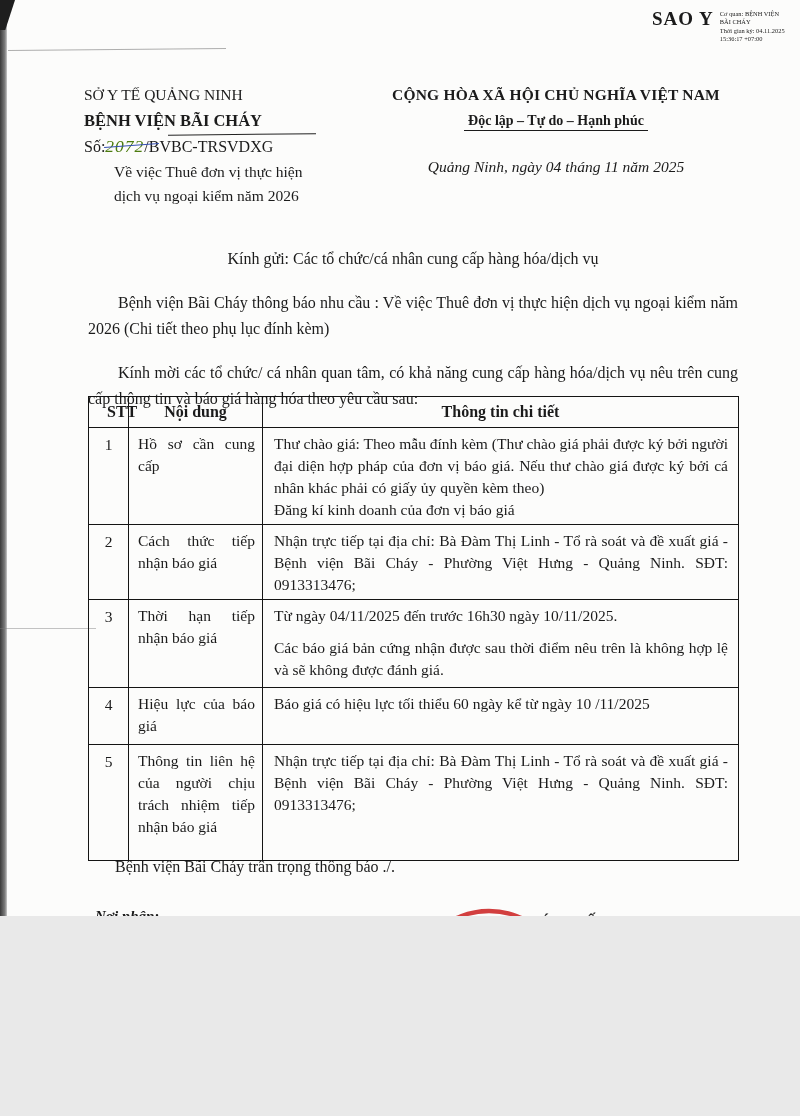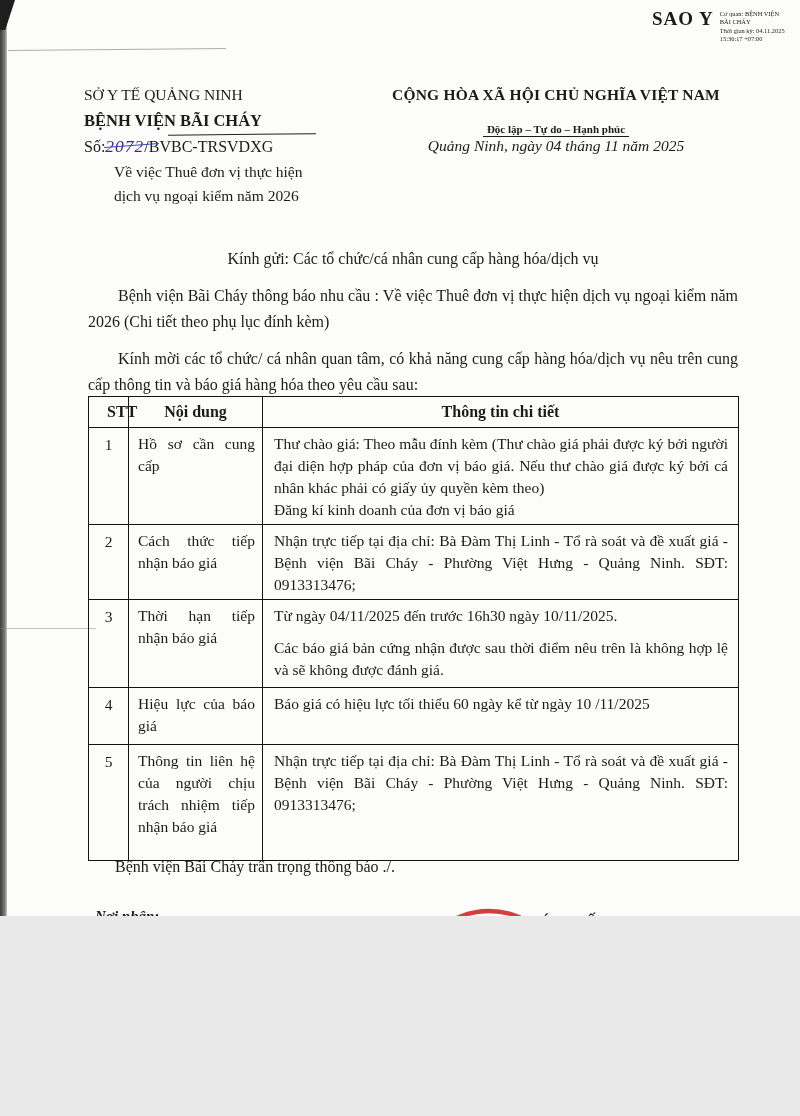--- a/index.html
+++ b/index.html
@@ -22,31 +22,31 @@
   .saoy{font-weight:bold;font-size:19px;letter-spacing:1px;}
   .cert{width:80px;font-size:6.4px;line-height:1.3;color:#222;padding-top:2px;}
   .cert div{white-space:nowrap;overflow:hidden;}
   
   .header{position:absolute;top:86px;left:84px;width:666px;display:flex;}
   .hdr-left{width:278px;text-align:left;}
   .hdr-left .l1{font-size:15.5px;}
   .hdr-left .l2{font-size:16.5px;font-weight:bold;margin-top:7px;}
   .rule-left{width:148px;border-top:1.6px solid #222;margin:3px 0 0 84px;transform:rotate(-.6deg);}
   .doc-no{font-size:16px;margin-top:1px;}
-  .hand-num{color:#4c1d95;font-style:italic;font-size:17.5px;letter-spacing:1px;position:relative;}
+  .hand-num{color:#4d7c0f;font-style:italic;font-size:17.5px;letter-spacing:1px;position:relative;}
   .hand-num::after{content:"";position:absolute;left:-1px;top:46%;width:140%;border-top:1.1px solid #3550b2;transform:rotate(-4deg);}
   .subject{width:218px;margin:3px auto 0;font-size:15.5px;line-height:1.55;}
   .hdr-right{flex:1;text-align:center;}
   .hdr-right .l1{font-size:15.5px;font-weight:bold;letter-spacing:.2px;}
-  .hdr-right .l2{display:inline-block;font-size:11px;font-weight:bold;border-bottom:1.7px solid #1b1b1b;padding:0 4px 1px;margin-top:19px;}
-  .dateline{font-style:italic;font-size:15.5px;margin-top:0;}
+  .hdr-right .l2{display:inline-block;font-size:14px;font-weight:bold;border-bottom:1.7px solid #1b1b1b;padding:0 4px 1px;margin-top:9px;}
+  .dateline{font-style:italic;font-size:15.5px;margin-top:27px;}
   
   .body-text{position:absolute;top:246px;left:88px;width:650px;font-size:16px;line-height:1.66;}
   .salutation{text-align:center;margin:0;}
-  .body-text p.para{margin:10px 0 0;text-indent:30px;text-align:justify;}
+  .body-text p.para{margin:17px 0 0;text-indent:30px;text-align:justify;}
   
   .tbl-wrap{position:absolute;top:396px;left:88px;}
   table{border-collapse:collapse;width:650px;table-layout:fixed;}
   th,td{border:1.7px solid #141414;vertical-align:top;font-size:15.5px;line-height:1.42;}
   th{font-size:16px;font-weight:bold;text-align:center;vertical-align:middle;padding:3px 18px;}
   col.c-stt{width:40px;}col.c-nd{width:134px;}col.c-ct{width:476px;}
   td.stt{text-align:center;padding-top:6px;}
   td.nd{padding:5px 7px 4px 9px;text-align:justify;}
   td.ct{padding:5px 10px 3px 11px;text-align:justify;}
   td.ct p{margin:0;}

